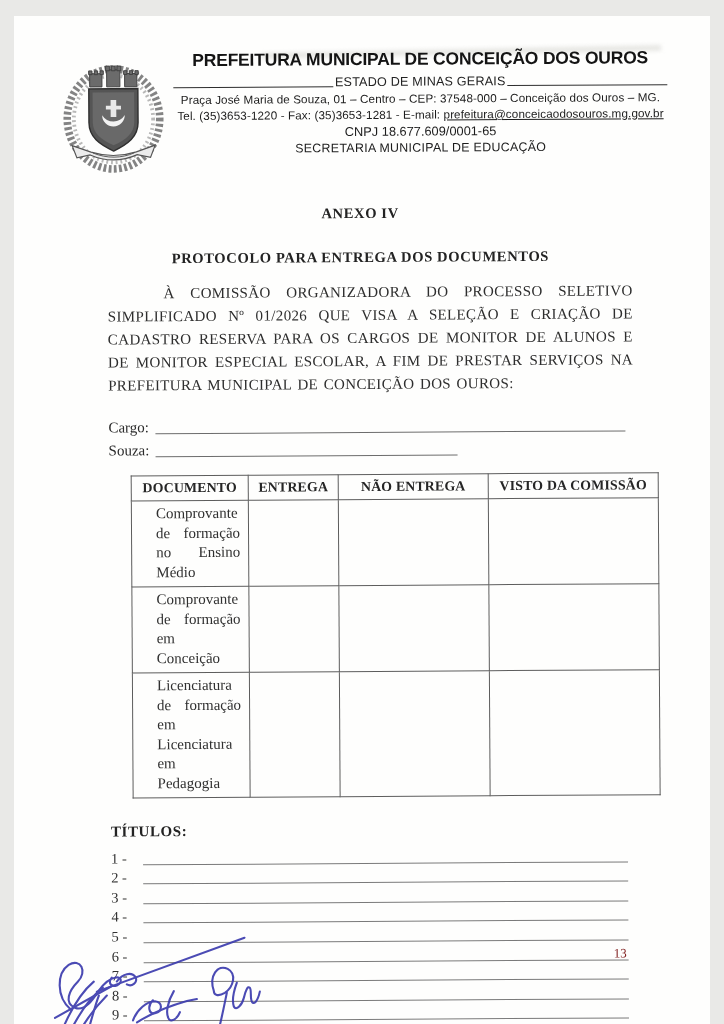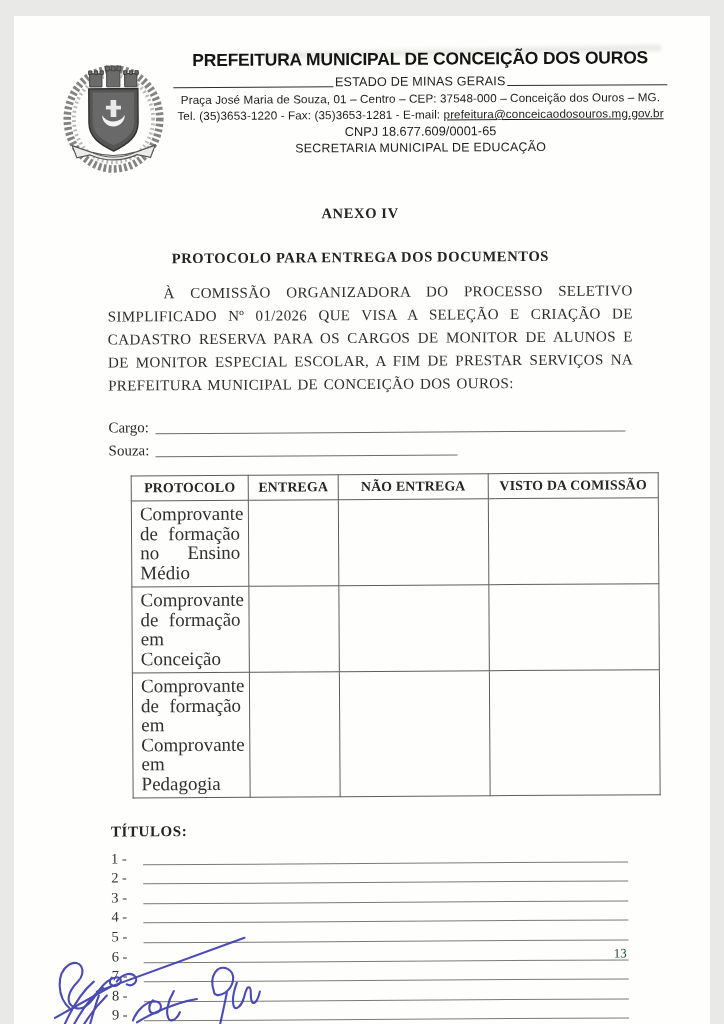--- a/index.html
+++ b/index.html
@@ -38,35 +38,35 @@
   .fields{margin:16px 84px 0 95px;font-size:15px;}
   .field-row{display:flex;align-items:flex-end;height:23px;}
   .field-label{flex:none;padding-right:6px;}
   .fill{flex:1;border-bottom:1px solid #6d6d6d;margin-bottom:2px;}
   .fill.cargo{flex:none;width:302px;}
 
   
   table.docs{margin:16px 0 0 117px;border-collapse:collapse;width:527px;table-layout:fixed;}
   table.docs th,table.docs td{border:1px solid #5d5d5d;vertical-align:top;}
   table.docs th{font-size:13.8px;font-weight:bold;padding:4px 1px;color:#262626;letter-spacing:0.2px;}
-  td.doc-cell{font-size:19px;line-height:19.5px;padding:3px 8px 4px 8px;
+  td.doc-cell{font-size:15px;line-height:19.5px;padding:3px 8px 4px 24px;
     text-align:justify;color:#303030;}
   tr.r3 td{height:55px;} tr.r4 td{height:79px;}
 
   
   .titulos-label{margin:25px 0 0 95px;font-weight:bold;font-size:15px;letter-spacing:0.6px;color:#232323;}
   .title-lines{margin:7px 84px 0 95px;}
   .line-row{display:flex;align-items:flex-end;height:19.6px;font-size:14.5px;color:#333;}
   .line-num{flex:none;min-width:28px;}
   .line-fill{flex:1;border-bottom:1px solid #7a7a7a;margin:0 0 2px 4px;}
 
   
   .footer{position:absolute;left:0;bottom:0;width:100%;height:115px;}
   .signatures{position:absolute;left:20px;bottom:4px;width:235px;height:108px;}
-  .page-number{position:absolute;right:86px;top:22px;font-size:13px;color:#14532d;}
+  .page-number{position:absolute;right:86px;top:22px;font-size:13px;color:#7f1d1d;}
 </style>
 </head>
 <body>
 
 <div class="page">
   <div class="inner">
     <div class="scan-smudge"></div>
 
     <div class="letterhead">
       <svg class="logo" viewBox="0 0 120 125" aria-hidden="true">
@@ -131,41 +131,41 @@
 
     <table class="docs">
       <colgroup>
           <col style="width:117px">
           <col style="width:90px">
           <col style="width:150px">
           <col style="width:170px">
         </colgroup>
       <thead>
         <tr>
-          <th>PROTOCOLO</th>
+          <th>DOCUMENTO</th>
           <th>ENTREGA</th>
           <th>NÃO ENTREGA</th>
           <th>VISTO DA COMISSÃO</th>
         </tr>
       </thead>
       <tbody>
         <tr class="r3">
           <td class="doc-cell">Comprovante de formação no Ensino Médio</td>
           <td></td>
           <td></td>
           <td></td>
         </tr>
         <tr class="r3">
           <td class="doc-cell">Comprovante de formação em Conceição</td>
           <td></td>
           <td></td>
           <td></td>
         </tr>
         <tr class="r4">
-          <td class="doc-cell">Comprovante de formação em Comprovante em Pedagogia</td>
+          <td class="doc-cell">Licenciatura de formação em Licenciatura em Pedagogia</td>
           <td></td>
           <td></td>
           <td></td>
         </tr>
       </tbody>
     </table>
 
     <div class="titulos-label">TÍTULOS:</div>
     <div class="title-lines">
       <div class="line-row">

